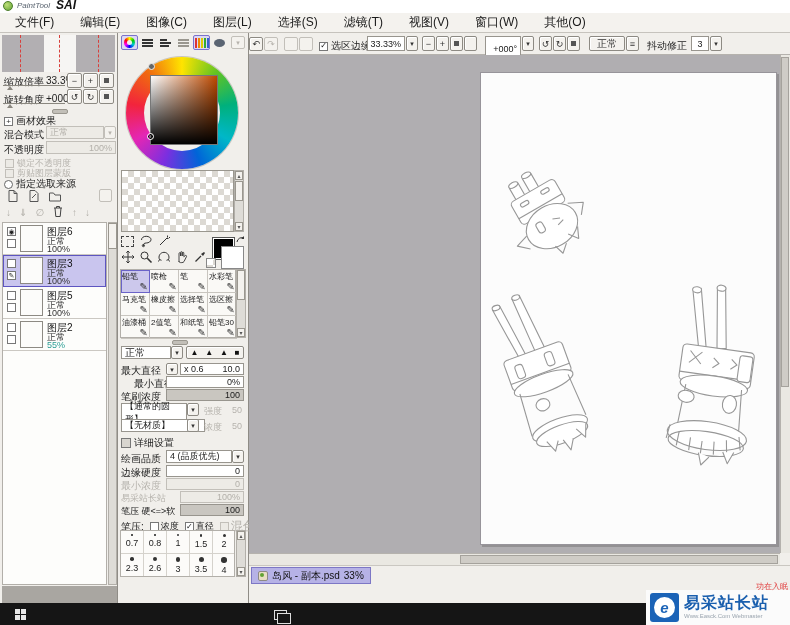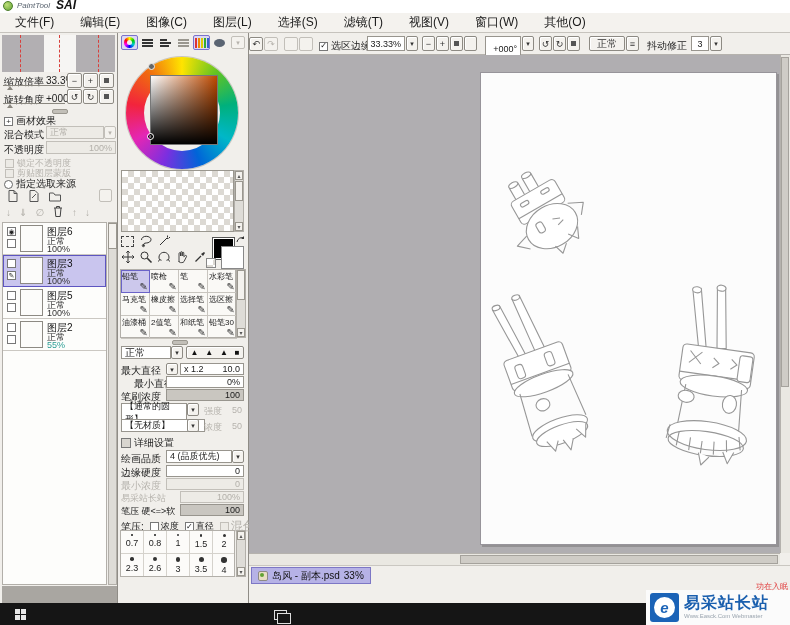--- a/index.html
+++ b/index.html
@@ -488,21 +488,21 @@
       <span>▲</span>
       <span>▲</span>
       <span>■</span>
     </div>
 
   <div class="abs lbl" style="left:3px;top:331px;">最大直径</div>
   <div class="abs btn" style="left:48px;top:330px;width:12px;height:12px;">
       <span class="arrow">▾</span>
     </div>
   <div class="abs field" style="left:62px;top:330px;width:64px;height:12px;">
-    <span>x 1.2</span>
+    <span>x 0.6</span>
     <span style="margin-left:auto;">10.0</span>
   </div>
 
   <div class="abs lbl" style="left:16px;top:344px;">最小直径</div>
   <div class="abs field right" style="left:48px;top:343px;width:78px;height:12px;">0%</div>
 
   <div class="abs lbl" style="left:3px;top:357px;">笔刷浓度</div>
   <div class="abs bar" style="left:48px;top:356px;width:78px;height:12px;">100</div>
 
   <div class="abs field" style="left:3px;top:370px;width:66px;height:20px;font-size:9px;">【通常的圆形】</div>

